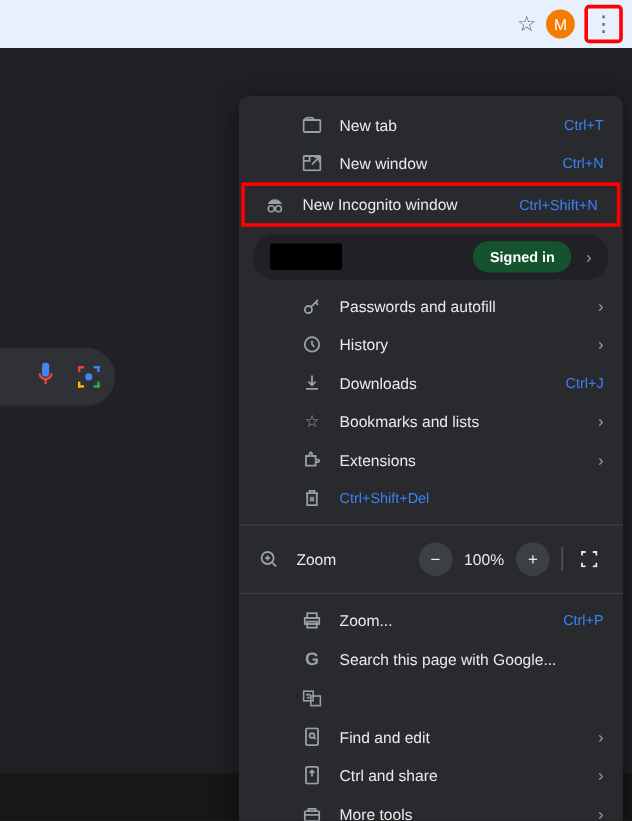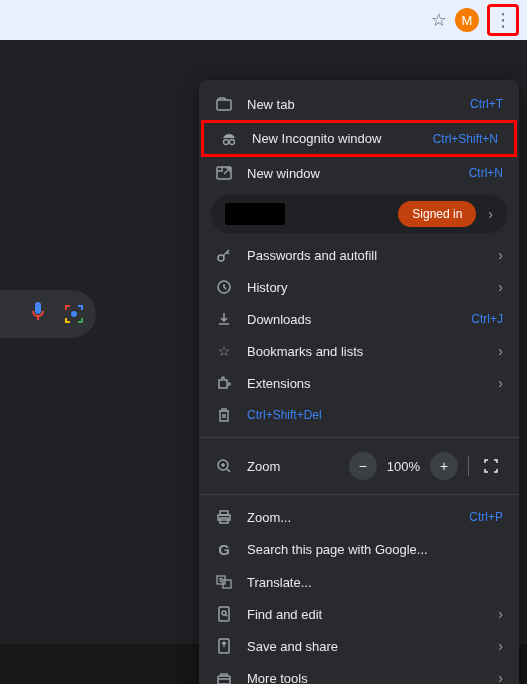--- a/index.html
+++ b/index.html
@@ -64,20 +64,21 @@
       font-size: 13px;
     }
     .menu-item {
       display: flex;
       align-items: center;
       padding: 8px 16px;
       min-height: 32px;
       cursor: pointer;
       gap: 14px;
       position: relative;
+      margin-left: 36px;
     }
     .menu-item-highlighted {
       border: 3px solid #ff0000;
       margin: 0 2px;
     }
     .menu-icon {
       width: 18px;
       display: flex;
       align-items: center;
       justify-content: center;
@@ -93,27 +94,27 @@
       margin: 6px 12px;
       background: #202124;
       border-radius: 18px;
       padding: 6px 10px 6px 14px;
       display: flex;
       align-items: center;
       gap: 8px;
     }
     .account-redact { width: 60px; height: 22px; background: #000; border-radius: 2px; }
     .signed-in-badge {
-      background: #c2410c;
+      background: #14532d;
       color: white;
       border-radius: 18px;
       padding: 6px 14px;
       font-size: 12px;
       margin-left: auto;
-      font-weight: 400;
+      font-weight: 700;
     }
     .account-chevron { color: #9aa0a6; font-size: 14px; padding: 0 4px; }
     
     .zoom-row {
       display: flex;
       align-items: center;
       padding: 8px 16px;
       gap: 14px;
     }
     .zoom-controls {
@@ -199,43 +200,43 @@
     <div class="menu-item">
       <span class="menu-icon">
           <svg width="16" height="14" viewBox="0 0 16 14" fill="none" stroke="#9aa0a6" stroke-width="1.5">
             <rect x="1" y="3" width="14" height="10" rx="1"></rect>
             <path d="M1 3 L4 1 L8 1 L10 3"></path>
           </svg>
         </span>
       <span class="menu-label">New tab</span>
       <span class="menu-shortcut">Ctrl+T</span>
     </div>
+    <div class="menu-item">
+      <span class="menu-icon">
+          <svg width="16" height="14" viewBox="0 0 16 14" fill="none" stroke="#9aa0a6" stroke-width="1.5">
+            <rect x="1" y="1" width="14" height="12" rx="1"></rect>
+            <path d="M6 1 L6 5 L1 5"></path>
+            <path d="M8 8 L14 2" stroke="#9aa0a6"></path>
+            <path d="M10 2 L14 2 L14 6"></path>
+          </svg>
+        </span>
+      <span class="menu-label">New window</span>
+      <span class="menu-shortcut">Ctrl+N</span>
+    </div>
     <div class="menu-item menu-item-highlighted">
       <span class="menu-icon">
           <svg width="16" height="14" viewBox="0 0 16 14" fill="#9aa0a6">
             <path d="M2 6 Q4 2 8 2 Q12 2 14 6 L2 6 Z"></path>
             <circle cx="5" cy="10" r="2.5" fill="none" stroke="#9aa0a6" stroke-width="1.3"></circle>
             <circle cx="11" cy="10" r="2.5" fill="none" stroke="#9aa0a6" stroke-width="1.3"></circle>
             <path d="M7.5 10 L8.5 10" stroke="#9aa0a6" stroke-width="1.3"></path>
           </svg>
         </span>
       <span class="menu-label">New Incognito window</span>
       <span class="menu-shortcut">Ctrl+Shift+N</span>
-    </div>
-    <div class="menu-item">
-      <span class="menu-icon">
-          <svg width="16" height="14" viewBox="0 0 16 14" fill="none" stroke="#9aa0a6" stroke-width="1.5">
-            <rect x="1" y="1" width="14" height="12" rx="1"></rect>
-            <path d="M6 1 L6 5 L1 5"></path>
-            <path d="M8 8 L14 2" stroke="#9aa0a6"></path>
-            <path d="M10 2 L14 2 L14 6"></path>
-          </svg>
-        </span>
-      <span class="menu-label">New window</span>
-      <span class="menu-shortcut">Ctrl+N</span>
     </div>
 
     <div class="account-box">
       <div class="account-redact"></div>
       <span class="signed-in-badge">Signed in</span>
       <span class="account-chevron">›</span>
     </div>
 
     <div class="menu-item">
       <span class="menu-icon">
@@ -330,41 +331,40 @@
       <span class="menu-label">Search this page with Google...</span>
     </div>
     <div class="menu-item">
       <span class="menu-icon">
           <svg width="16" height="16" viewBox="0 0 16 16" fill="none" stroke="#9aa0a6" stroke-width="1.3">
             <rect x="1" y="2" width="8" height="8"></rect>
             <rect x="7" y="6" width="8" height="8"></rect>
             <path d="M3 5 L7 5 M5 4 L5 5 M4 8 Q5 6 6 8"></path>
           </svg>
         </span>
-      <span class="menu-label">Translate...</span>
     </div>
     <div class="menu-item">
       <span class="menu-icon">
           <svg width="14" height="16" viewBox="0 0 14 16" fill="none" stroke="#9aa0a6" stroke-width="1.5">
             <rect x="2" y="1" width="10" height="14" rx="1"></rect>
             <circle cx="7" cy="7" r="2"></circle>
             <path d="M8.5 8.5 L10 10"></path>
           </svg>
         </span>
       <span class="menu-label">Find and edit</span>
       <span class="chevron">›</span>
     </div>
     <div class="menu-item">
       <span class="menu-icon">
           <svg width="14" height="16" viewBox="0 0 14 16" fill="none" stroke="#9aa0a6" stroke-width="1.5">
             <rect x="2" y="1" width="10" height="14" rx="1"></rect>
             <path d="M7 4 L7 9 M5 6 L7 4 L9 6"></path>
           </svg>
         </span>
-      <span class="menu-label">Save and share</span>
+      <span class="menu-label">Ctrl and share</span>
       <span class="chevron">›</span>
     </div>
     <div class="menu-item">
       <span class="menu-icon">
           <svg width="16" height="14" viewBox="0 0 16 14" fill="none" stroke="#9aa0a6" stroke-width="1.5">
             <rect x="2" y="5" width="12" height="8" rx="1"></rect>
             <path d="M5 5 L5 3 L11 3 L11 5 M2 8 L14 8"></path>
           </svg>
         </span>
       <span class="menu-label">More tools</span>

